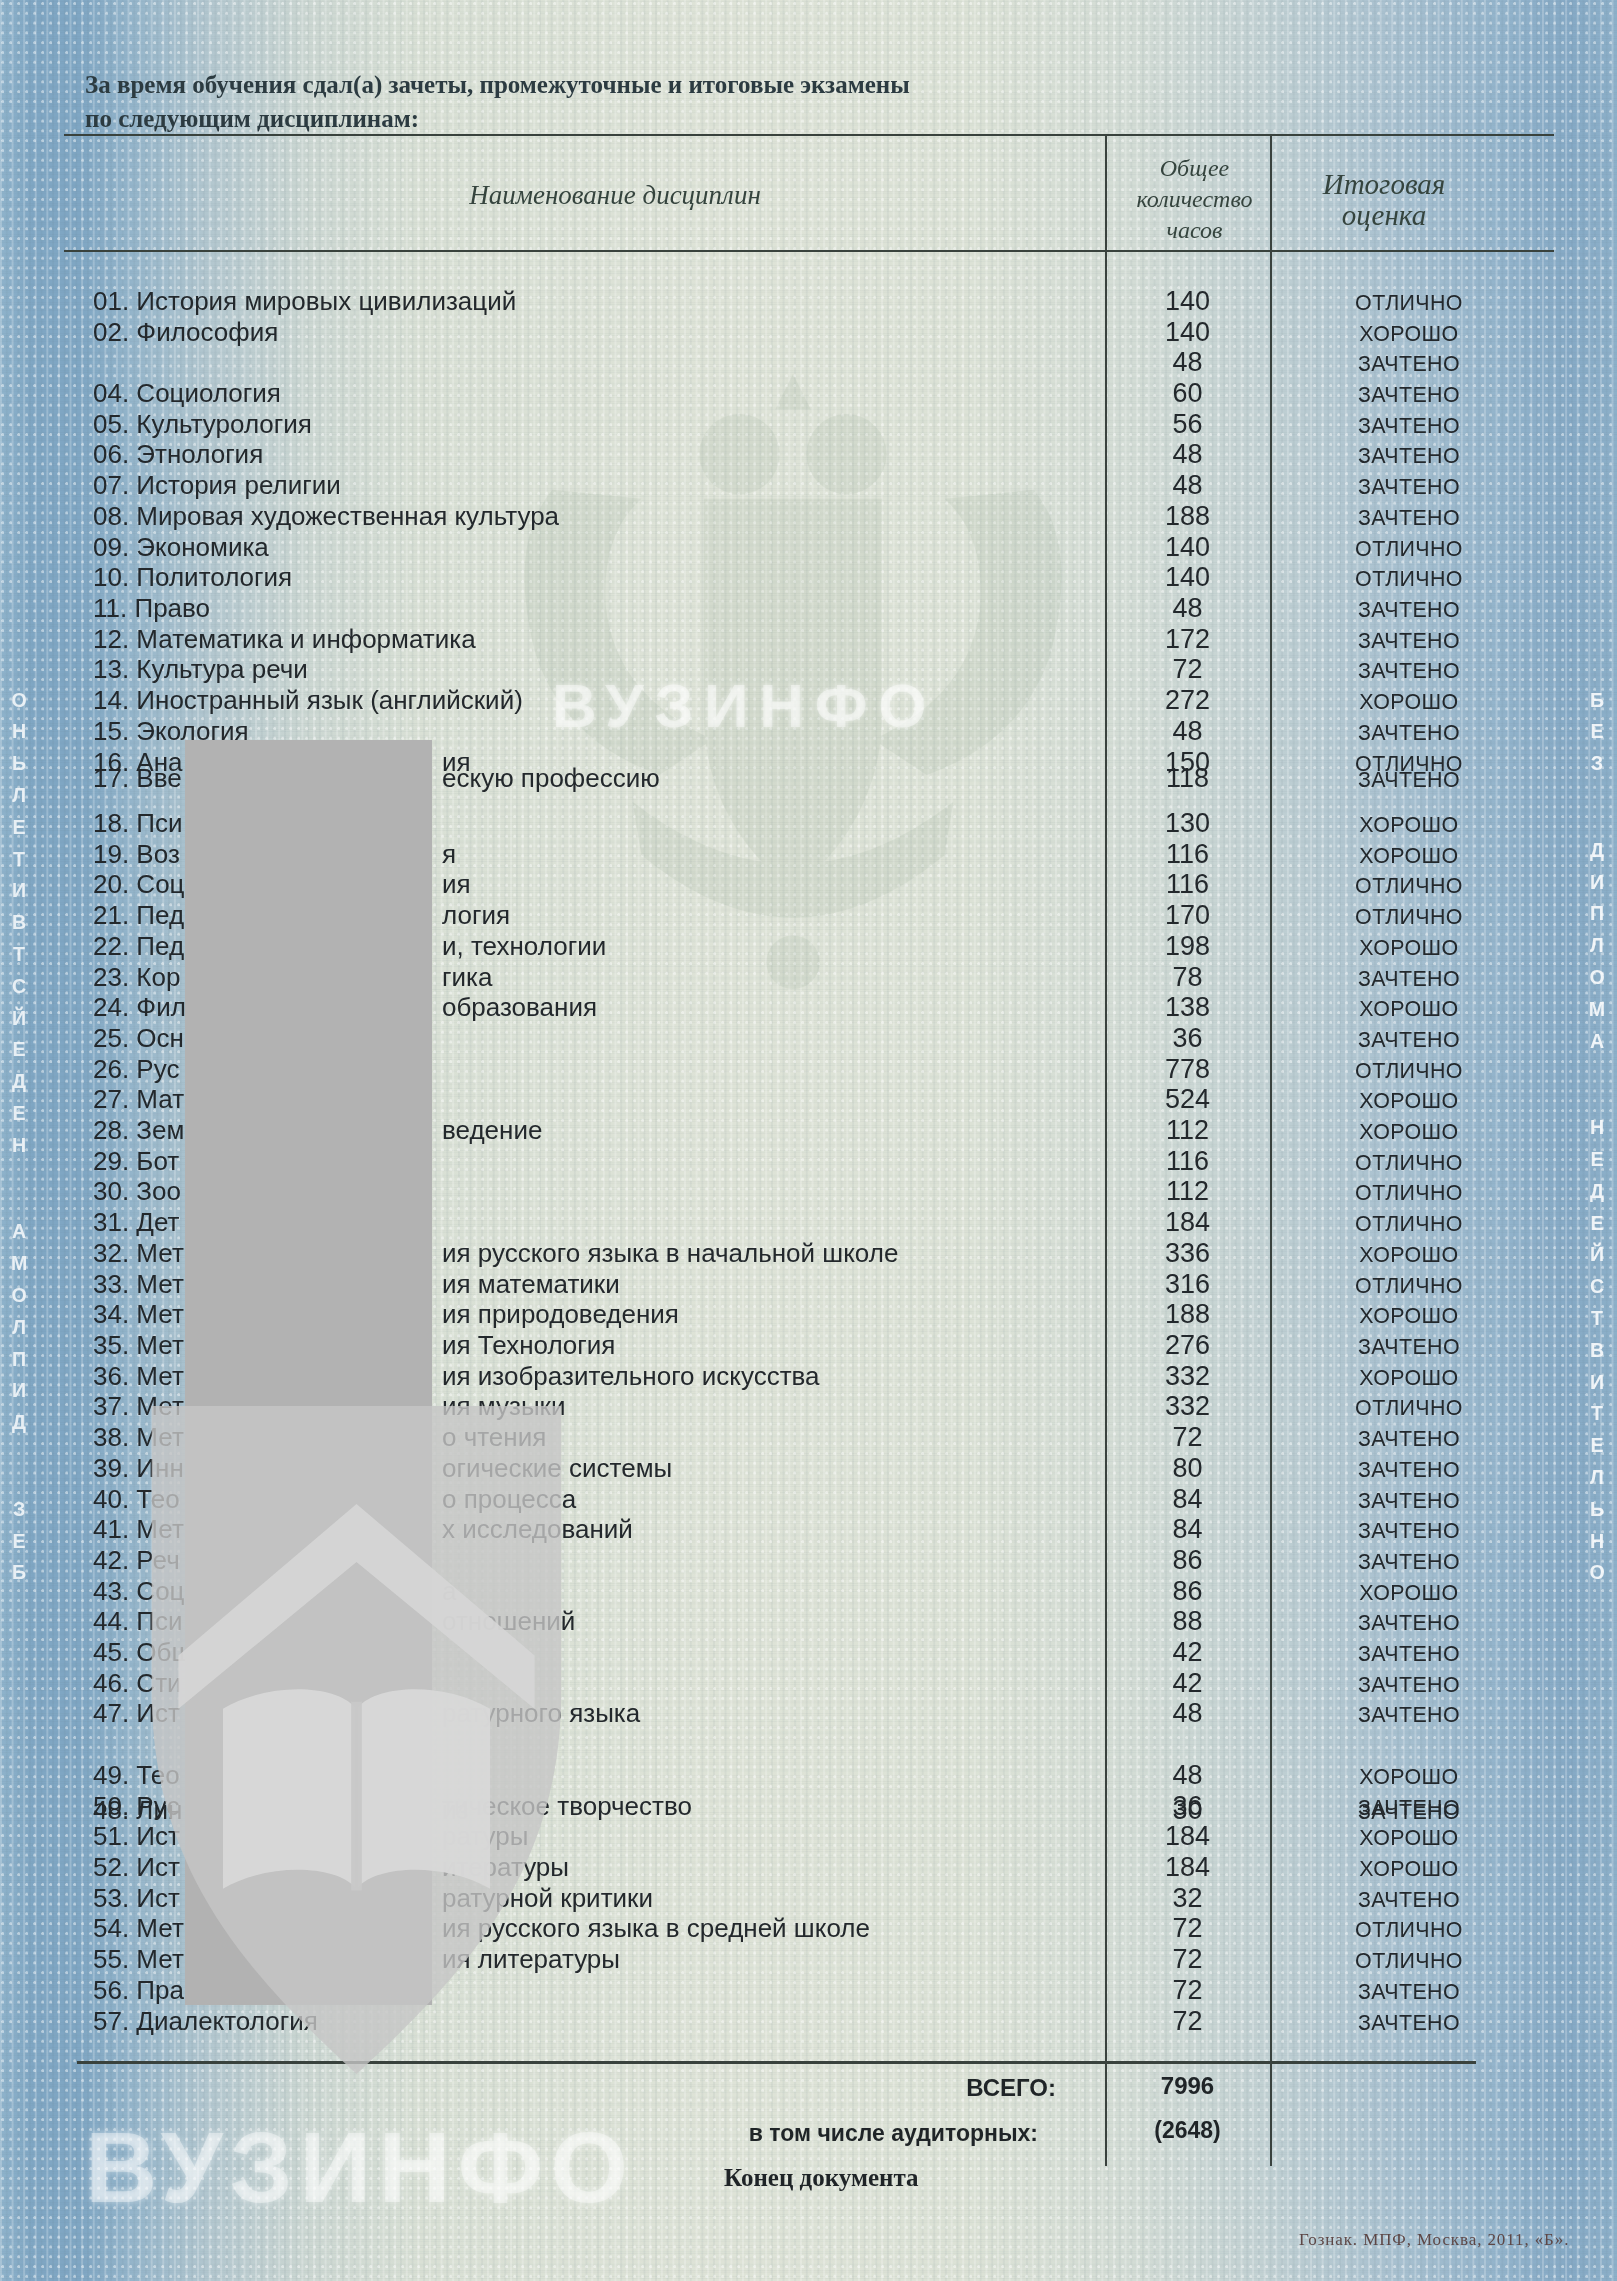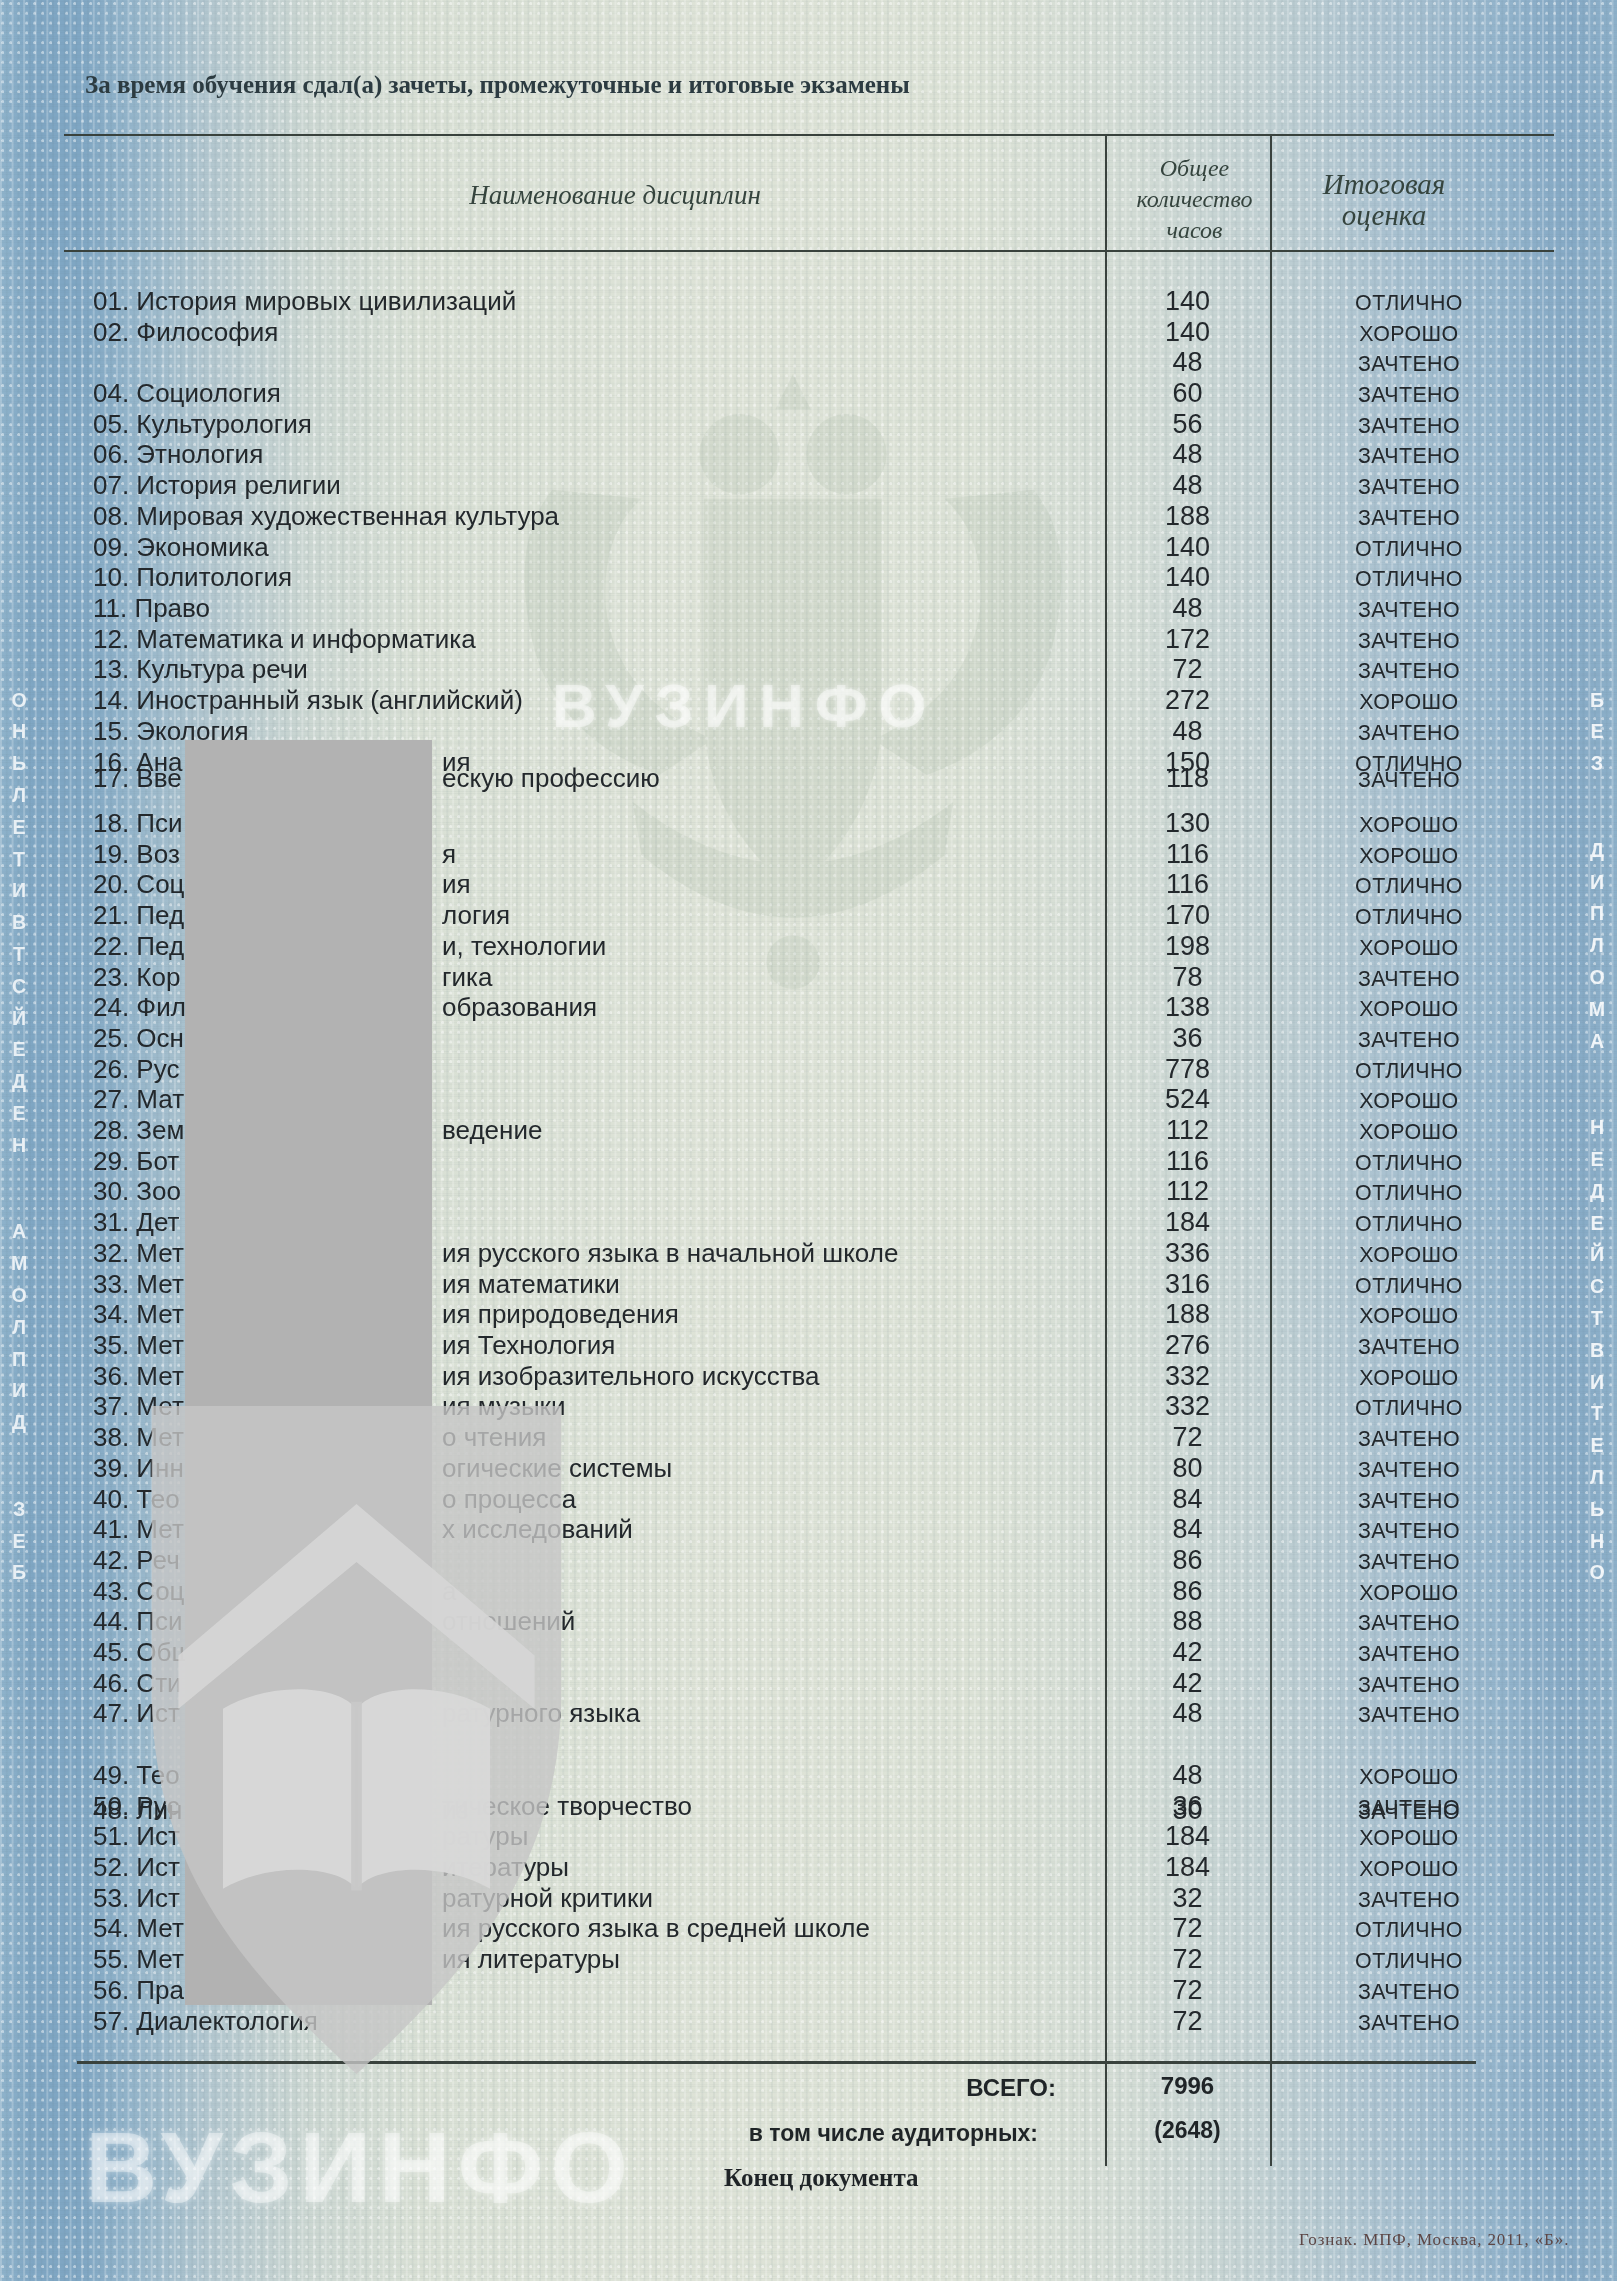--- a/index.html
+++ b/index.html
@@ -85,20 +85,21 @@
       <path d="M170,500 Q350,640 530,500 L520,560 Q350,700 180,560 Z"></path>
       <circle cx="350" cy="680" r="30"></circle>
     </g>
   </svg>
 
   <div class="wm-center">ВУЗИНФО</div>
   <div class="wm-bottom">ВУЗИНФО</div>
 
   <div class="intro">
     <div>За время обучения сдал(а) зачеты, промежуточные и итоговые экзамены</div>
+    <div>по следующим дисциплинам:</div>
   </div>
 
   <div class="rule rule-top"></div>
   <div class="rule rule-head"></div>
   <div class="rule rule-total"></div>
   <div class="vline v1"></div>
   <div class="vline v2"></div>
 
   <div class="hdr hdr-name">Наименование дисциплин</div>
   <div class="hdr hdr-hours">Общее количество часов</div>

